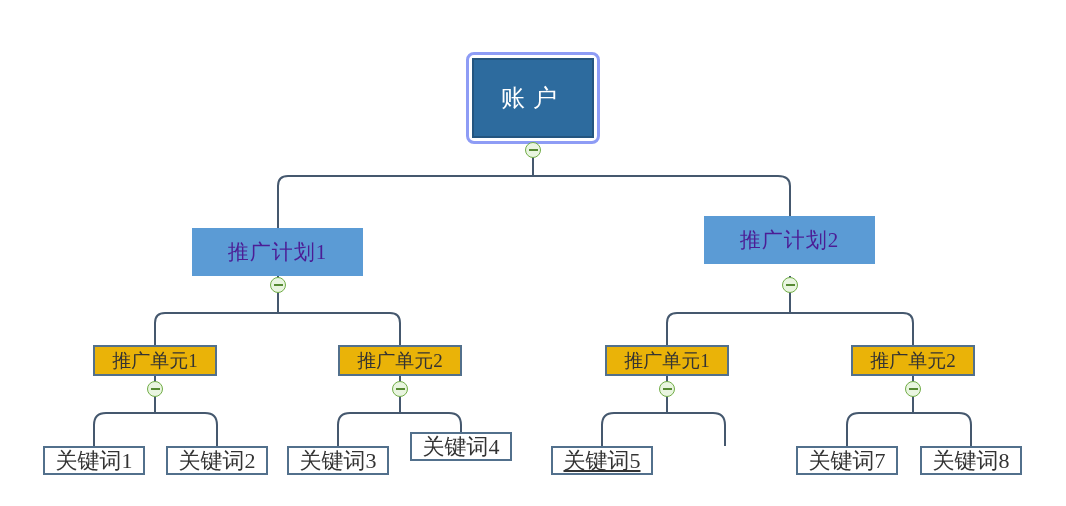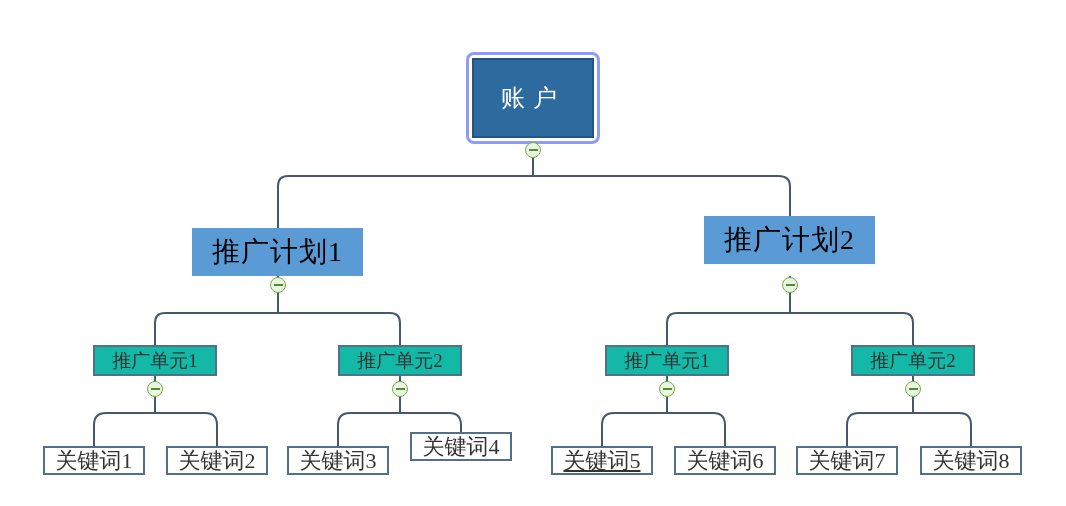--- a/index.html
+++ b/index.html
@@ -19,24 +19,24 @@
   }
   .root-inner{
     width:100%;height:100%;box-sizing:border-box;
     background:var(--root-fill,#2D6B9E);
     border:2px solid var(--root-border,#24557F);
     color:#ffffff;font-size:24px;letter-spacing:8px;
     display:flex;align-items:center;justify-content:center;
   }
   .plan{
     background:var(--plan-fill,#5B9BD5);
-    color:#000000;font-size:28px;letter-spacing:1px;
+    color:#4c1d95;font-size:21px;letter-spacing:1px;
   }
   .unit{
-    background:#14b8a6;border:2px solid var(--node-border,#52708C);
+    background:#eab308;border:2px solid var(--node-border,#52708C);
     color:#333333;font-size:19px;
   }
   .kw{
     background:#ffffff;border:2px solid var(--node-border,#52708C);
     color:#333333;font-size:22px;
   }
   .collapse{
     position:absolute;z-index:2;box-sizing:border-box;
     width:16px;height:16px;border-radius:50%;
     background:var(--collapse-fill,#E9F5E0);
@@ -108,23 +108,20 @@
   </div>
   <div class="node kw" style="left:287px;top:446px;width:102px;height:29px;">
     <span>关键词3</span>
   </div>
   <div class="node kw" style="left:410px;top:432px;width:102px;height:29px;">
     <span>关键词4</span>
   </div>
   <div class="node kw" style="left:551px;top:446px;width:102px;height:29px;text-decoration:underline;">
     <span>关键词5</span>
   </div>
-  <div class="node kw" style="left:674px;top:446px;width:102px;height:29px;">
-    <span>关键词6</span>
-  </div>
   <div class="node kw" style="left:796px;top:446px;width:102px;height:29px;font-family:Liberation Serif, serif;">
     <span>关键词7</span>
   </div>
   <div class="node kw" style="left:920px;top:446px;width:102px;height:29px;">
     <span>关键词8</span>
   </div>
 
   <div class="collapse" style="left:525px;top:142px;">
       <span class="bar"></span>
     </div>

